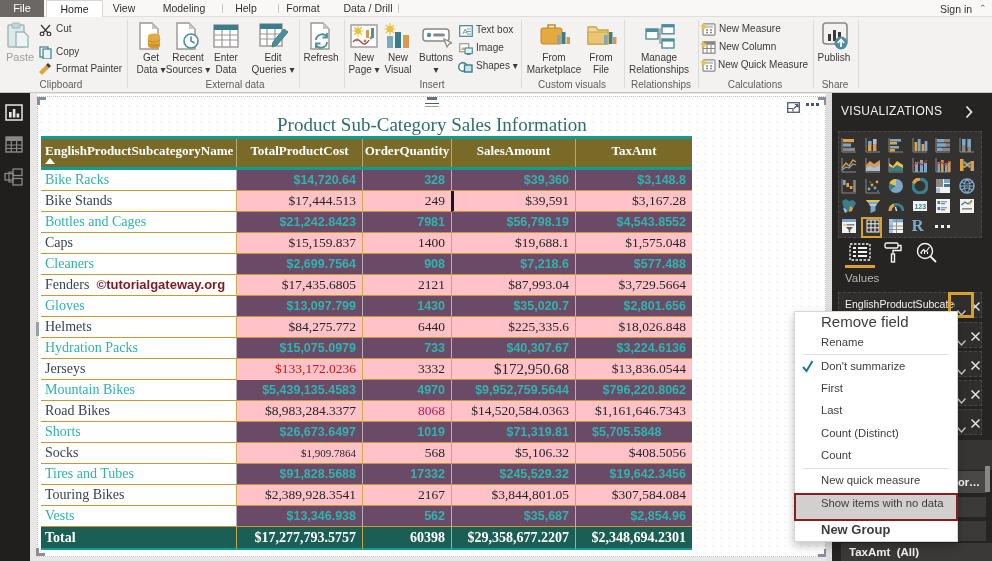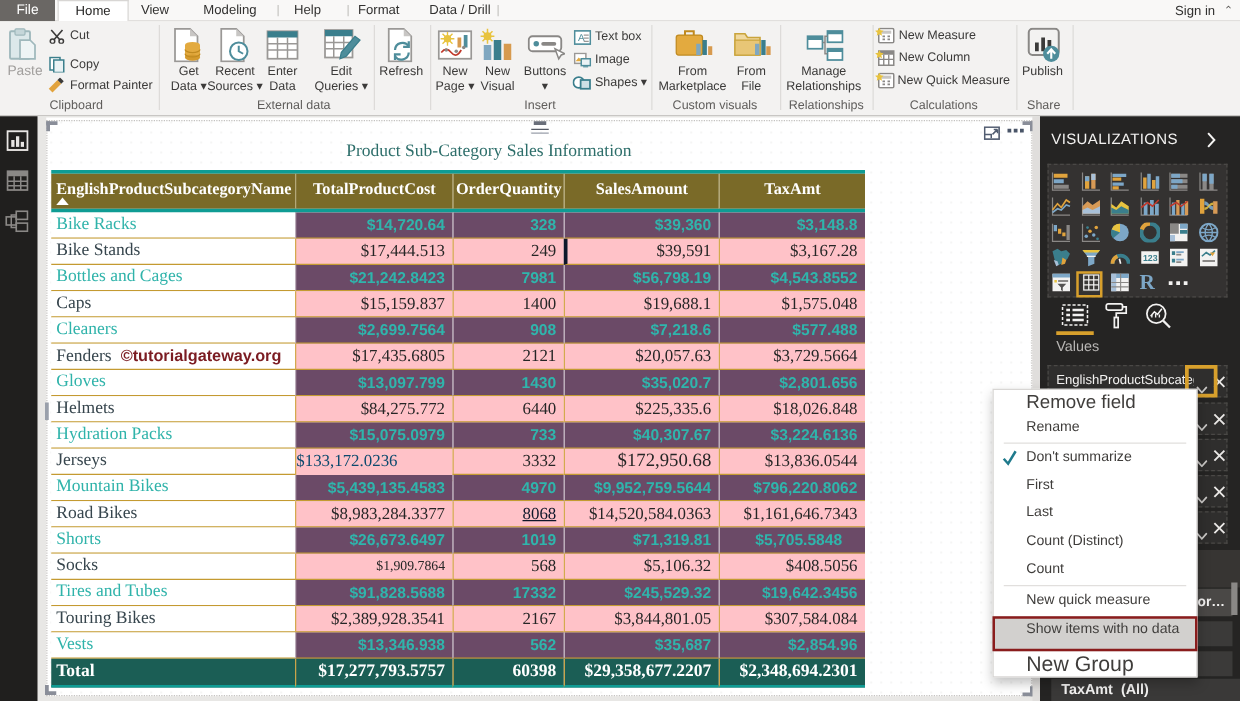--- a/index.html
+++ b/index.html
@@ -246,21 +246,21 @@
       <path d="M7 6.5 L11 2.5 M11 2.5 h-3 M11 2.5 v3" stroke="#515c70" stroke-width="1.2" fill="none"></path>
       <path d="M1 6.5 h5 v3" stroke="#515c70" stroke-width="1.2" fill="none"></path>
     </svg></div>
 <div class="ab" style="left:806px;top:103px;width:14px;height:3px;">
     <div class="ab" style="left:0;top:0;width:2.5px;height:2.5px;background:#4a5568;"></div>
     <div class="ab" style="left:5px;top:0;width:2.5px;height:2.5px;background:#4a5568;"></div>
     <div class="ab" style="left:10px;top:0;width:2.5px;height:2.5px;background:#4a5568;"></div>
   </div>
 <div class="ab" style="left:36px;top:322px;width:2.5px;height:14px;background:#9aa0ab;"></div>
 <div class="ab" style="left:824px;top:322px;width:2.5px;height:14px;background:#9aa0ab;"></div>
-<div class="ab" style="left:277px;top:114px;width:320px;height:22px;font-family:'Liberation Serif',serif;font-size:14px;color:#2d6e6a;white-space:nowrap;">Product Sub-Category Sales Information</div>
+<div class="ab" style="left:277px;top:114px;width:320px;height:22px;font-family:'Liberation Serif',serif;font-size:19px;color:#2d6e6a;white-space:nowrap;">Product Sub-Category Sales Information</div>
 <div class="ab" style="left:41px;top:136px;width:651px;height:3px;background:#0f9c94;"></div>
 <div class="ab" style="left:41px;top:139px;width:195px;height:28px;background:#7a6a28;color:#fff;font-family:'Liberation Serif',serif;font-weight:bold;font-size:13px;line-height:23px;text-align:left;padding-left:4px;white-space:nowrap;overflow:hidden;">EnglishProductSubcategoryName</div>
 <div class="ab" style="left:236px;top:139px;width:126px;height:28px;background:#7a6a28;color:#fff;font-family:'Liberation Serif',serif;font-weight:bold;font-size:13px;line-height:23px;text-align:center;border-left:1px solid #b3a878;white-space:nowrap;overflow:hidden;">TotalProductCost</div>
 <div class="ab" style="left:362px;top:139px;width:89px;height:28px;background:#7a6a28;color:#fff;font-family:'Liberation Serif',serif;font-weight:bold;font-size:13px;line-height:23px;text-align:center;border-left:1px solid #b3a878;white-space:nowrap;overflow:hidden;">OrderQuantity</div>
 <div class="ab" style="left:451px;top:139px;width:124px;height:28px;background:#7a6a28;color:#fff;font-family:'Liberation Serif',serif;font-weight:bold;font-size:13px;line-height:23px;text-align:center;border-left:1px solid #b3a878;white-space:nowrap;overflow:hidden;">SalesAmount</div>
 <div class="ab" style="left:575px;top:139px;width:117px;height:28px;background:#7a6a28;color:#fff;font-family:'Liberation Serif',serif;font-weight:bold;font-size:13px;line-height:23px;text-align:center;border-left:1px solid #b3a878;white-space:nowrap;overflow:hidden;">TaxAmt</div>
 <div class="ab" style="left:45px;top:158px;width:0;height:0;border-left:5px solid transparent;border-right:5px solid transparent;border-bottom:6px solid #fff;"></div>
 <div class="ab" style="left:41px;top:167px;width:651px;height:2.5px;background:#0f9c94;"></div>
 <div class="ab" style="left:41px;top:169.5px;width:195px;height:21px;background:#fff;border-bottom:1px solid #c49a31;color:#2fb3aa;font-family:'Liberation Serif',serif;font-size:14px;line-height:20px;padding-left:4px;white-space:nowrap;overflow:visible;">Bike Racks</div>
 <div class="ab" style="left:236px;top:169.5px;width:126px;height:21px;background:#6b4a67;border-bottom:1px solid #c49a31;border-left:1px solid rgba(255,255,255,0.55);color:#2fb5ac;font-family:'Liberation Sans',sans-serif;font-weight:bold;font-size:12.5px;line-height:20px;text-align:right;padding-right:6px;">$14,720.64</div>
@@ -283,57 +283,57 @@
 <div class="ab" style="left:451px;top:232.5px;width:124px;height:21px;background:#ffc2c8;border-bottom:1px solid #c49a31;border-left:1px solid #d4a94e;color:#262626;font-family:'Liberation Serif',serif;font-size:13.5px;line-height:20px;text-align:right;padding-right:6px;">$19,688.1</div>
 <div class="ab" style="left:575px;top:232.5px;width:117px;height:21px;background:#ffc2c8;border-bottom:1px solid #c49a31;border-left:1px solid #d4a94e;color:#262626;font-family:'Liberation Serif',serif;font-size:13.5px;line-height:20px;text-align:right;padding-right:6px;">$1,575.048</div>
 <div class="ab" style="left:41px;top:253.5px;width:195px;height:21px;background:#fff;border-bottom:1px solid #c49a31;color:#2fb3aa;font-family:'Liberation Serif',serif;font-size:14px;line-height:20px;padding-left:4px;white-space:nowrap;overflow:visible;">Cleaners</div>
 <div class="ab" style="left:236px;top:253.5px;width:126px;height:21px;background:#6b4a67;border-bottom:1px solid #c49a31;border-left:1px solid rgba(255,255,255,0.55);color:#2fb5ac;font-family:'Liberation Sans',sans-serif;font-weight:bold;font-size:12.5px;line-height:20px;text-align:right;padding-right:6px;">$2,699.7564</div>
 <div class="ab" style="left:362px;top:253.5px;width:89px;height:21px;background:#6b4a67;border-bottom:1px solid #c49a31;border-left:1px solid rgba(255,255,255,0.55);color:#2fb5ac;font-family:'Liberation Sans',sans-serif;font-weight:bold;font-size:12.5px;line-height:20px;text-align:right;padding-right:6px;">908</div>
 <div class="ab" style="left:451px;top:253.5px;width:124px;height:21px;background:#6b4a67;border-bottom:1px solid #c49a31;border-left:1px solid rgba(255,255,255,0.55);color:#2fb5ac;font-family:'Liberation Sans',sans-serif;font-weight:bold;font-size:12.5px;line-height:20px;text-align:right;padding-right:6px;">$7,218.6</div>
 <div class="ab" style="left:575px;top:253.5px;width:117px;height:21px;background:#6b4a67;border-bottom:1px solid #c49a31;border-left:1px solid rgba(255,255,255,0.55);color:#2fb5ac;font-family:'Liberation Sans',sans-serif;font-weight:bold;font-size:12.5px;line-height:20px;text-align:right;padding-right:6px;">$577.488</div>
 <div class="ab" style="left:41px;top:274.5px;width:195px;height:21px;background:#fff;border-bottom:1px solid #c49a31;color:#36454d;font-family:'Liberation Serif',serif;font-size:14px;line-height:20px;padding-left:4px;white-space:nowrap;overflow:visible;">Fenders<span style="font-family:'Liberation Sans',sans-serif;font-weight:bold;font-size:13px;color:#7b1c22;">&nbsp;&nbsp;©tutorialgateway.org</span></div>
 <div class="ab" style="left:236px;top:274.5px;width:126px;height:21px;background:#ffc2c8;border-bottom:1px solid #c49a31;border-left:1px solid #d4a94e;color:#262626;font-family:'Liberation Serif',serif;font-size:13.5px;line-height:20px;text-align:right;padding-right:6px;">$17,435.6805</div>
 <div class="ab" style="left:362px;top:274.5px;width:89px;height:21px;background:#ffc2c8;border-bottom:1px solid #c49a31;border-left:1px solid #d4a94e;color:#262626;font-family:'Liberation Serif',serif;font-size:13.5px;line-height:20px;text-align:right;padding-right:6px;">2121</div>
-<div class="ab" style="left:451px;top:274.5px;width:124px;height:21px;background:#ffc2c8;border-bottom:1px solid #c49a31;border-left:1px solid #d4a94e;color:#262626;font-family:'Liberation Serif',serif;font-size:13.5px;line-height:20px;text-align:right;padding-right:6px;">$20,057.63</div>
+<div class="ab" style="left:451px;top:274.5px;width:124px;height:21px;background:#ffc2c8;border-bottom:1px solid #c49a31;border-left:1px solid #d4a94e;color:#262626;font-family:'Liberation Serif',serif;font-size:13.5px;line-height:20px;text-align:right;padding-right:6px;">$87,993.04</div>
 <div class="ab" style="left:575px;top:274.5px;width:117px;height:21px;background:#ffc2c8;border-bottom:1px solid #c49a31;border-left:1px solid #d4a94e;color:#262626;font-family:'Liberation Serif',serif;font-size:13.5px;line-height:20px;text-align:right;padding-right:6px;">$3,729.5664</div>
 <div class="ab" style="left:41px;top:295.5px;width:195px;height:21px;background:#fff;border-bottom:1px solid #c49a31;color:#2fb3aa;font-family:'Liberation Serif',serif;font-size:14px;line-height:20px;padding-left:4px;white-space:nowrap;overflow:visible;">Gloves</div>
 <div class="ab" style="left:236px;top:295.5px;width:126px;height:21px;background:#6b4a67;border-bottom:1px solid #c49a31;border-left:1px solid rgba(255,255,255,0.55);color:#2fb5ac;font-family:'Liberation Sans',sans-serif;font-weight:bold;font-size:12.5px;line-height:20px;text-align:right;padding-right:6px;">$13,097.799</div>
 <div class="ab" style="left:362px;top:295.5px;width:89px;height:21px;background:#6b4a67;border-bottom:1px solid #c49a31;border-left:1px solid rgba(255,255,255,0.55);color:#2fb5ac;font-family:'Liberation Sans',sans-serif;font-weight:bold;font-size:12.5px;line-height:20px;text-align:right;padding-right:6px;">1430</div>
 <div class="ab" style="left:451px;top:295.5px;width:124px;height:21px;background:#6b4a67;border-bottom:1px solid #c49a31;border-left:1px solid rgba(255,255,255,0.55);color:#2fb5ac;font-family:'Liberation Sans',sans-serif;font-weight:bold;font-size:12.5px;line-height:20px;text-align:right;padding-right:6px;">$35,020.7</div>
 <div class="ab" style="left:575px;top:295.5px;width:117px;height:21px;background:#6b4a67;border-bottom:1px solid #c49a31;border-left:1px solid rgba(255,255,255,0.55);color:#2fb5ac;font-family:'Liberation Sans',sans-serif;font-weight:bold;font-size:12.5px;line-height:20px;text-align:right;padding-right:6px;">$2,801.656</div>
 <div class="ab" style="left:41px;top:316.5px;width:195px;height:21px;background:#fff;border-bottom:1px solid #c49a31;color:#36454d;font-family:'Liberation Serif',serif;font-size:14px;line-height:20px;padding-left:4px;white-space:nowrap;overflow:visible;">Helmets</div>
 <div class="ab" style="left:236px;top:316.5px;width:126px;height:21px;background:#ffc2c8;border-bottom:1px solid #c49a31;border-left:1px solid #d4a94e;color:#262626;font-family:'Liberation Serif',serif;font-size:13.5px;line-height:20px;text-align:right;padding-right:6px;">$84,275.772</div>
 <div class="ab" style="left:362px;top:316.5px;width:89px;height:21px;background:#ffc2c8;border-bottom:1px solid #c49a31;border-left:1px solid #d4a94e;color:#262626;font-family:'Liberation Serif',serif;font-size:13.5px;line-height:20px;text-align:right;padding-right:6px;">6440</div>
 <div class="ab" style="left:451px;top:316.5px;width:124px;height:21px;background:#ffc2c8;border-bottom:1px solid #c49a31;border-left:1px solid #d4a94e;color:#262626;font-family:'Liberation Serif',serif;font-size:13.5px;line-height:20px;text-align:right;padding-right:6px;">$225,335.6</div>
 <div class="ab" style="left:575px;top:316.5px;width:117px;height:21px;background:#ffc2c8;border-bottom:1px solid #c49a31;border-left:1px solid #d4a94e;color:#262626;font-family:'Liberation Serif',serif;font-size:13.5px;line-height:20px;text-align:right;padding-right:6px;">$18,026.848</div>
 <div class="ab" style="left:41px;top:337.5px;width:195px;height:21px;background:#fff;border-bottom:1px solid #c49a31;color:#2fb3aa;font-family:'Liberation Serif',serif;font-size:14px;line-height:20px;padding-left:4px;white-space:nowrap;overflow:visible;">Hydration Packs</div>
 <div class="ab" style="left:236px;top:337.5px;width:126px;height:21px;background:#6b4a67;border-bottom:1px solid #c49a31;border-left:1px solid rgba(255,255,255,0.55);color:#2fb5ac;font-family:'Liberation Sans',sans-serif;font-weight:bold;font-size:12.5px;line-height:20px;text-align:right;padding-right:6px;">$15,075.0979</div>
 <div class="ab" style="left:362px;top:337.5px;width:89px;height:21px;background:#6b4a67;border-bottom:1px solid #c49a31;border-left:1px solid rgba(255,255,255,0.55);color:#2fb5ac;font-family:'Liberation Sans',sans-serif;font-weight:bold;font-size:12.5px;line-height:20px;text-align:right;padding-right:6px;">733</div>
 <div class="ab" style="left:451px;top:337.5px;width:124px;height:21px;background:#6b4a67;border-bottom:1px solid #c49a31;border-left:1px solid rgba(255,255,255,0.55);color:#2fb5ac;font-family:'Liberation Sans',sans-serif;font-weight:bold;font-size:12.5px;line-height:20px;text-align:right;padding-right:6px;">$40,307.67</div>
 <div class="ab" style="left:575px;top:337.5px;width:117px;height:21px;background:#6b4a67;border-bottom:1px solid #c49a31;border-left:1px solid rgba(255,255,255,0.55);color:#2fb5ac;font-family:'Liberation Sans',sans-serif;font-weight:bold;font-size:12.5px;line-height:20px;text-align:right;padding-right:6px;">$3,224.6136</div>
 <div class="ab" style="left:41px;top:358.5px;width:195px;height:21px;background:#fff;border-bottom:1px solid #c49a31;color:#36454d;font-family:'Liberation Serif',serif;font-size:14px;line-height:20px;padding-left:4px;white-space:nowrap;overflow:visible;">Jerseys</div>
-<div class="ab" style="left:236px;top:358.5px;width:126px;height:26px;background:#ffc2c8;border-bottom:1px solid #c49a31;border-left:1px solid #d4a94e;color:#0c4a6e;font-family:'Liberation Serif',serif;font-size:13.5px;line-height:20px;text-align:left;padding-right:6px;">$133,172.0236</div>
+<div class="ab" style="left:236px;top:358.5px;width:126px;height:26px;background:#ffc2c8;border-bottom:1px solid #c49a31;border-left:1px solid #d4a94e;color:#b91c1c;font-family:'Liberation Serif',serif;font-size:13.5px;line-height:20px;text-align:right;padding-right:6px;">$133,172.0236</div>
 <div class="ab" style="left:362px;top:358.5px;width:89px;height:21px;background:#ffc2c8;border-bottom:1px solid #c49a31;border-left:1px solid #d4a94e;color:#262626;font-family:'Liberation Serif',serif;font-size:13.5px;line-height:20px;text-align:right;padding-right:6px;">3332</div>
 <div class="ab" style="left:451px;top:358.5px;width:124px;height:21px;background:#ffc2c8;border-bottom:1px solid #c49a31;border-left:1px solid #d4a94e;color:#262626;font-family:'Liberation Serif',serif;font-size:15px;line-height:20px;text-align:right;padding-right:6px;">$172,950.68</div>
 <div class="ab" style="left:575px;top:358.5px;width:117px;height:21px;background:#ffc2c8;border-bottom:1px solid #c49a31;border-left:1px solid #d4a94e;color:#262626;font-family:'Liberation Serif',serif;font-size:13.5px;line-height:20px;text-align:right;padding-right:6px;">$13,836.0544</div>
 <div class="ab" style="left:41px;top:379.5px;width:195px;height:21px;background:#fff;border-bottom:1px solid #c49a31;color:#2fb3aa;font-family:'Liberation Serif',serif;font-size:14px;line-height:20px;padding-left:4px;white-space:nowrap;overflow:visible;">Mountain Bikes</div>
 <div class="ab" style="left:236px;top:379.5px;width:126px;height:21px;background:#6b4a67;border-bottom:1px solid #c49a31;border-left:1px solid rgba(255,255,255,0.55);color:#2fb5ac;font-family:'Liberation Sans',sans-serif;font-weight:bold;font-size:12.5px;line-height:20px;text-align:right;padding-right:6px;">$5,439,135.4583</div>
 <div class="ab" style="left:362px;top:379.5px;width:89px;height:21px;background:#6b4a67;border-bottom:1px solid #c49a31;border-left:1px solid rgba(255,255,255,0.55);color:#2fb5ac;font-family:'Liberation Sans',sans-serif;font-weight:bold;font-size:12.5px;line-height:20px;text-align:right;padding-right:6px;">4970</div>
 <div class="ab" style="left:451px;top:379.5px;width:124px;height:21px;background:#6b4a67;border-bottom:1px solid #c49a31;border-left:1px solid rgba(255,255,255,0.55);color:#2fb5ac;font-family:'Liberation Sans',sans-serif;font-weight:bold;font-size:12.5px;line-height:20px;text-align:right;padding-right:6px;">$9,952,759.5644</div>
 <div class="ab" style="left:575px;top:379.5px;width:117px;height:21px;background:#6b4a67;border-bottom:1px solid #c49a31;border-left:1px solid rgba(255,255,255,0.55);color:#2fb5ac;font-family:'Liberation Sans',sans-serif;font-weight:bold;font-size:12.5px;line-height:20px;text-align:right;padding-right:6px;">$796,220.8062</div>
 <div class="ab" style="left:41px;top:400.5px;width:195px;height:21px;background:#fff;border-bottom:1px solid #c49a31;color:#36454d;font-family:'Liberation Serif',serif;font-size:14px;line-height:20px;padding-left:4px;white-space:nowrap;overflow:visible;">Road Bikes</div>
 <div class="ab" style="left:236px;top:400.5px;width:126px;height:21px;background:#ffc2c8;border-bottom:1px solid #c49a31;border-left:1px solid #d4a94e;color:#262626;font-family:'Liberation Serif',serif;font-size:13.5px;line-height:20px;text-align:right;padding-right:6px;">$8,983,284.3377</div>
-<div class="ab" style="left:362px;top:400.5px;width:89px;height:21px;background:#ffc2c8;border-bottom:1px solid #c49a31;border-left:1px solid #d4a94e;color:#0f172a;font-family:'Liberation Serif',serif;font-size:13.5px;line-height:20px;text-align:right;padding-right:6px;text-decoration:underline;">8068</div>
+<div class="ab" style="left:362px;top:400.5px;width:89px;height:21px;background:#ffc2c8;border-bottom:1px solid #c49a31;border-left:1px solid #d4a94e;color:#be185d;font-family:'Liberation Serif',serif;font-size:13.5px;line-height:20px;text-align:right;padding-right:6px;">8068</div>
 <div class="ab" style="left:451px;top:400.5px;width:124px;height:21px;background:#ffc2c8;border-bottom:1px solid #c49a31;border-left:1px solid #d4a94e;color:#262626;font-family:'Liberation Serif',serif;font-size:13.5px;line-height:20px;text-align:right;padding-right:6px;">$14,520,584.0363</div>
 <div class="ab" style="left:575px;top:400.5px;width:117px;height:21px;background:#ffc2c8;border-bottom:1px solid #c49a31;border-left:1px solid #d4a94e;color:#262626;font-family:'Liberation Serif',serif;font-size:13.5px;line-height:20px;text-align:right;padding-right:6px;">$1,161,646.7343</div>
 <div class="ab" style="left:41px;top:421.5px;width:195px;height:21px;background:#fff;border-bottom:1px solid #c49a31;color:#2fb3aa;font-family:'Liberation Serif',serif;font-size:14px;line-height:20px;padding-left:4px;white-space:nowrap;overflow:visible;">Shorts</div>
 <div class="ab" style="left:236px;top:421.5px;width:126px;height:21px;background:#6b4a67;border-bottom:1px solid #c49a31;border-left:1px solid rgba(255,255,255,0.55);color:#2fb5ac;font-family:'Liberation Sans',sans-serif;font-weight:bold;font-size:12.5px;line-height:20px;text-align:right;padding-right:6px;">$26,673.6497</div>
 <div class="ab" style="left:362px;top:421.5px;width:89px;height:21px;background:#6b4a67;border-bottom:1px solid #c49a31;border-left:1px solid rgba(255,255,255,0.55);color:#2fb5ac;font-family:'Liberation Sans',sans-serif;font-weight:bold;font-size:12.5px;line-height:20px;text-align:right;padding-right:6px;">1019</div>
 <div class="ab" style="left:451px;top:421.5px;width:124px;height:21px;background:#6b4a67;border-bottom:1px solid #c49a31;border-left:1px solid rgba(255,255,255,0.55);color:#2fb5ac;font-family:'Liberation Sans',sans-serif;font-weight:bold;font-size:12.5px;line-height:20px;text-align:right;padding-right:6px;">$71,319.81</div>
-<div class="ab" style="left:575px;top:421.5px;width:117px;height:21px;background:#6b4a67;border-bottom:1px solid #c49a31;border-left:1px solid rgba(255,255,255,0.55);color:#2fb5ac;font-family:'Liberation Sans',sans-serif;font-weight:bold;font-size:12.5px;line-height:20px;text-align:center;padding-right:6px;padding-left:16px;">$5,705.5848</div>
+<div class="ab" style="left:575px;top:421.5px;width:117px;height:21px;background:#6b4a67;border-bottom:1px solid #c49a31;border-left:1px solid rgba(255,255,255,0.55);color:#2fb5ac;font-family:'Liberation Sans',sans-serif;font-weight:bold;font-size:12.5px;line-height:20px;text-align:left;padding-right:6px;padding-left:16px;">$5,705.5848</div>
 <div class="ab" style="left:41px;top:442.5px;width:195px;height:21px;background:#fff;border-bottom:1px solid #c49a31;color:#36454d;font-family:'Liberation Serif',serif;font-size:14px;line-height:20px;padding-left:4px;white-space:nowrap;overflow:visible;">Socks</div>
 <div class="ab" style="left:236px;top:442.5px;width:126px;height:21px;background:#ffc2c8;border-bottom:1px solid #c49a31;border-left:1px solid #d4a94e;color:#262626;font-family:'Liberation Serif',serif;font-size:11px;line-height:20px;text-align:right;padding-right:6px;">$1,909.7864</div>
 <div class="ab" style="left:362px;top:442.5px;width:89px;height:21px;background:#ffc2c8;border-bottom:1px solid #c49a31;border-left:1px solid #d4a94e;color:#262626;font-family:'Liberation Serif',serif;font-size:13.5px;line-height:20px;text-align:right;padding-right:6px;">568</div>
 <div class="ab" style="left:451px;top:442.5px;width:124px;height:21px;background:#ffc2c8;border-bottom:1px solid #c49a31;border-left:1px solid #d4a94e;color:#262626;font-family:'Liberation Serif',serif;font-size:13.5px;line-height:20px;text-align:right;padding-right:6px;">$5,106.32</div>
 <div class="ab" style="left:575px;top:442.5px;width:117px;height:21px;background:#ffc2c8;border-bottom:1px solid #c49a31;border-left:1px solid #d4a94e;color:#262626;font-family:'Liberation Serif',serif;font-size:13.5px;line-height:20px;text-align:right;padding-right:6px;">$408.5056</div>
 <div class="ab" style="left:41px;top:463.5px;width:195px;height:21px;background:#fff;border-bottom:1px solid #c49a31;color:#2fb3aa;font-family:'Liberation Serif',serif;font-size:14px;line-height:20px;padding-left:4px;white-space:nowrap;overflow:visible;">Tires and Tubes</div>
 <div class="ab" style="left:236px;top:463.5px;width:126px;height:21px;background:#6b4a67;border-bottom:1px solid #c49a31;border-left:1px solid rgba(255,255,255,0.55);color:#2fb5ac;font-family:'Liberation Sans',sans-serif;font-weight:bold;font-size:12.5px;line-height:20px;text-align:right;padding-right:6px;">$91,828.5688</div>
 <div class="ab" style="left:362px;top:463.5px;width:89px;height:21px;background:#6b4a67;border-bottom:1px solid #c49a31;border-left:1px solid rgba(255,255,255,0.55);color:#2fb5ac;font-family:'Liberation Sans',sans-serif;font-weight:bold;font-size:12.5px;line-height:20px;text-align:right;padding-right:6px;">17332</div>
 <div class="ab" style="left:451px;top:463.5px;width:124px;height:21px;background:#6b4a67;border-bottom:1px solid #c49a31;border-left:1px solid rgba(255,255,255,0.55);color:#2fb5ac;font-family:'Liberation Sans',sans-serif;font-weight:bold;font-size:12.5px;line-height:20px;text-align:right;padding-right:6px;">$245,529.32</div>
 <div class="ab" style="left:575px;top:463.5px;width:117px;height:21px;background:#6b4a67;border-bottom:1px solid #c49a31;border-left:1px solid rgba(255,255,255,0.55);color:#2fb5ac;font-family:'Liberation Sans',sans-serif;font-weight:bold;font-size:12.5px;line-height:20px;text-align:right;padding-right:6px;">$19,642.3456</div>
@@ -609,19 +609,19 @@
 <div class="ab" style="left:794px;top:311px;width:164px;height:231px;background:#fff;border:1px solid #d8d6d4;box-shadow:0 4px 9px rgba(0,0,0,0.25);"></div>
 <div class="ab" style="left:821px;top:313px;font-size:15px;color:#3f3d3b;white-space:nowrap;">Remove field</div>
 <div class="ab" style="left:821px;top:335.5px;font-size:11.3px;color:#3f3d3b;white-space:nowrap;">Rename</div>
 <div class="ab" style="left:821px;top:360px;font-size:11.3px;color:#3f3d3b;white-space:nowrap;">Don't summarize</div>
 <div class="ab" style="left:821px;top:382px;font-size:11.3px;color:#3f3d3b;white-space:nowrap;">First</div>
 <div class="ab" style="left:821px;top:404px;font-size:11.3px;color:#3f3d3b;white-space:nowrap;">Last</div>
 <div class="ab" style="left:821px;top:426.5px;font-size:11.3px;color:#3f3d3b;white-space:nowrap;">Count (Distinct)</div>
 <div class="ab" style="left:821px;top:449px;font-size:11.3px;color:#3f3d3b;white-space:nowrap;">Count</div>
 <div class="ab" style="left:821px;top:473.5px;font-size:11.3px;color:#3f3d3b;white-space:nowrap;">New quick measure</div>
 <div class="ab" style="left:821px;top:496.5px;font-size:11.3px;color:#3f3d3b;white-space:nowrap;">Show items with no data</div>
-<div class="ab" style="left:821px;top:521.5px;font-size:17px;color:#3f3d3b;white-space:nowrap;">New Group</div>
+<div class="ab" style="left:821px;top:521.5px;font-size:13px;color:#3f3d3b;white-space:nowrap;font-weight:bold;">New Group</div>
 <div class="ab" style="left:803px;top:353.5px;width:146px;height:1px;background:#e1dfdd;"></div>
 <div class="ab" style="left:803px;top:468px;width:146px;height:1px;background:#e1dfdd;"></div>
 <div class="ab" style="left:801px;top:359px;width:14px;height:14px;"><svg width="14" height="14">
       <path d="M2 8 l3.5 4 6 -10" stroke="#1f7a8c" stroke-width="2" fill="none"></path>
     </svg></div>
 <div class="ab" style="left:794px;top:493px;width:164px;height:28px;background:#d2d0ce;border:2px solid #8a1c1c;"></div>
 <div class="ab" style="left:821px;top:496.5px;font-size:11.3px;color:#3f3d3b;white-space:nowrap;">Show items with no data</div>
 </body></html>

